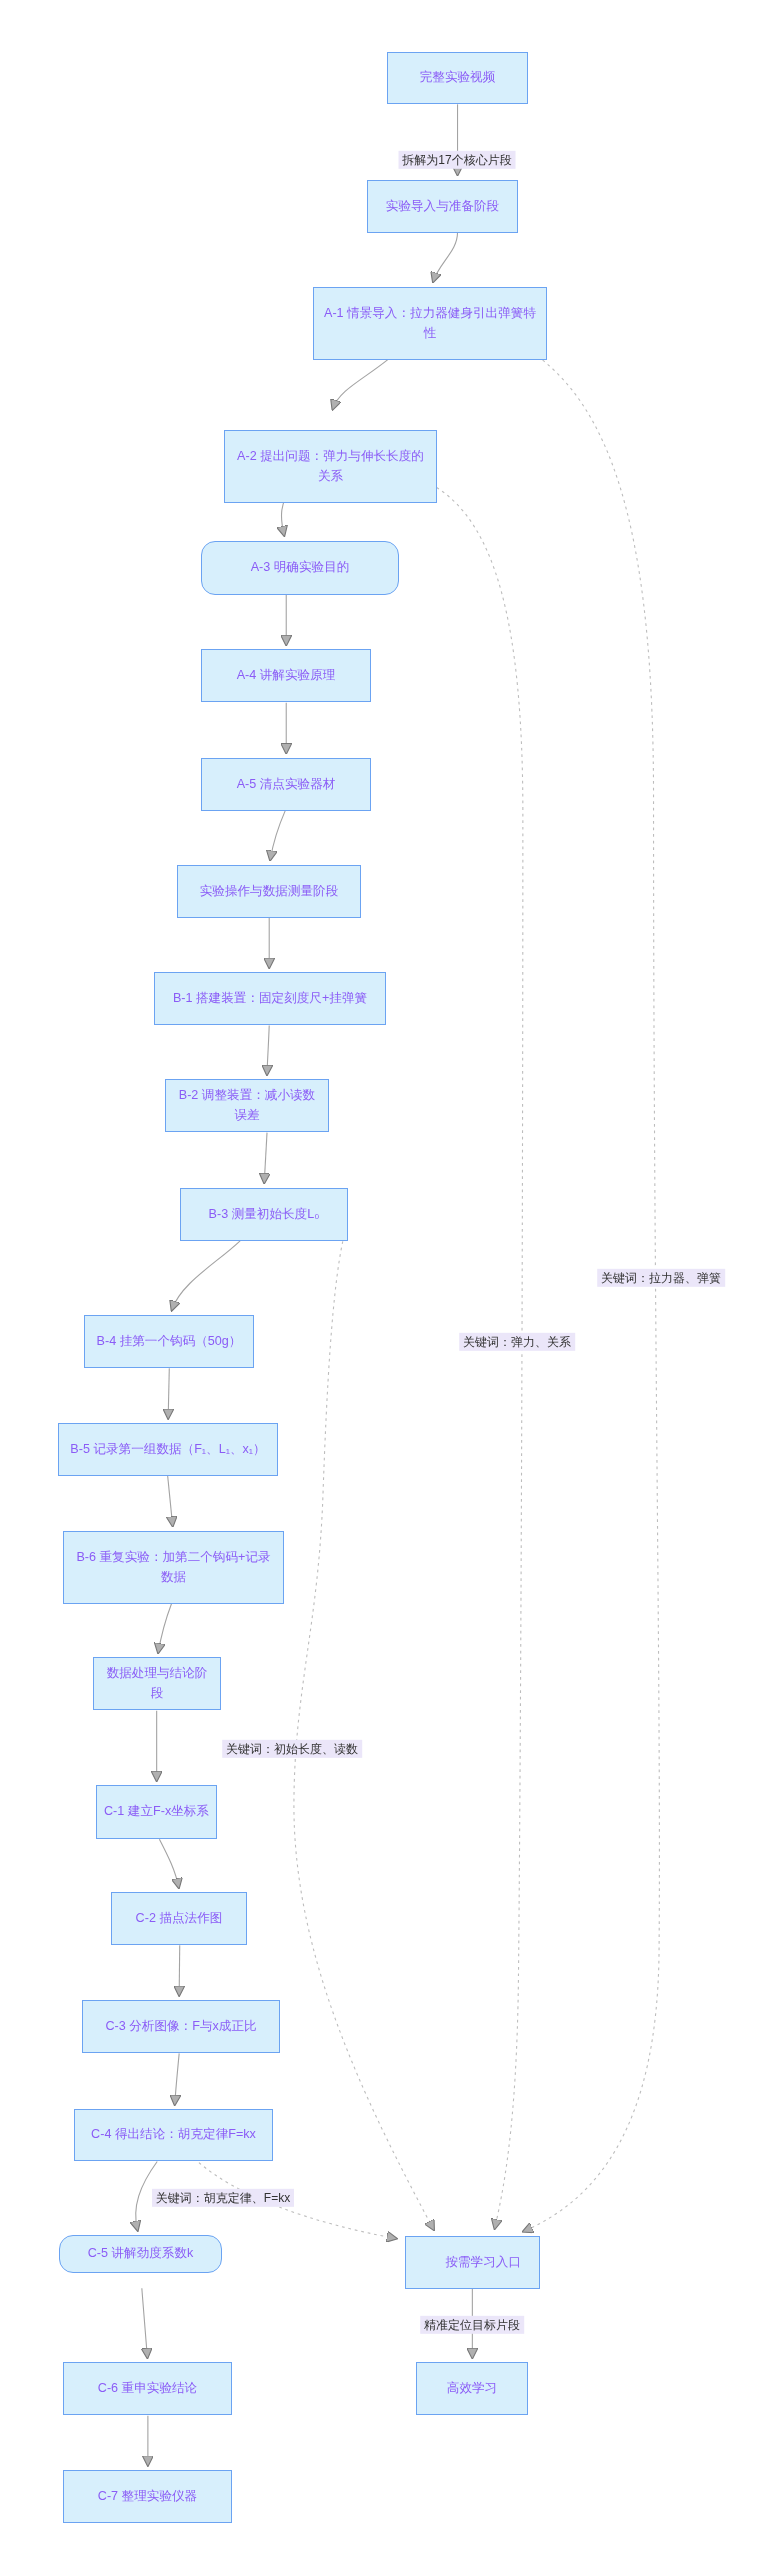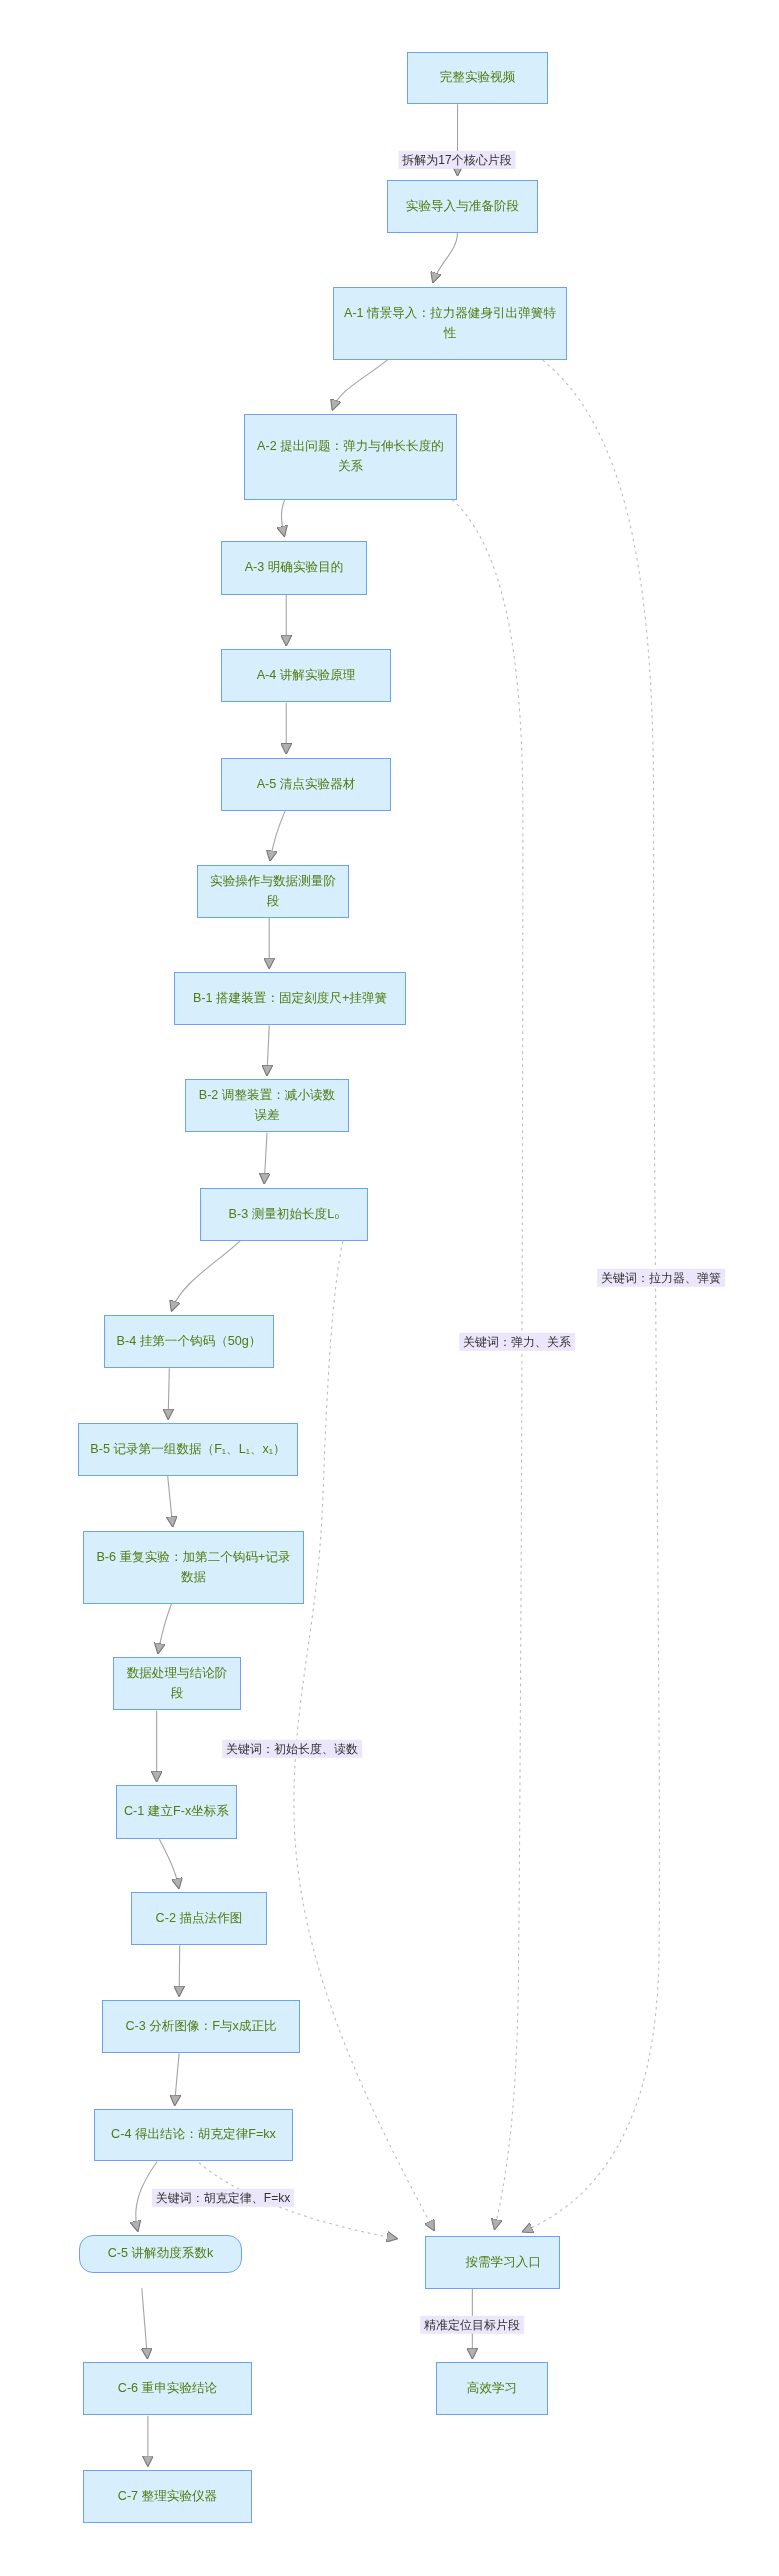--- a/index.html
+++ b/index.html
@@ -16,25 +16,24 @@
   .edge-dashed{fill:none;stroke:#bdbdbd;stroke-width:2px;stroke-dasharray:5 7;}
   .node{
     position:absolute;
     display:flex;
     align-items:center;
     justify-content:center;
     text-align:center;
     box-sizing:border-box;
     background:#d7effc;
     border:1.1px solid #6ba3f2;
-    color:#4d7c0f;
+    color:#8b5cf6;
     font-size:12.6px;
     line-height:1.55;
     padding:2.2px 6.6px;
-    margin-left:20px;
   }
   .edge-label{
     position:absolute;
     transform:translate(-50%,-50%);
     background:#ebe6f9;
     color:#333333;
     font-size:12px;
     line-height:1.35;
     padding:1.1px 3.8px;
     white-space:nowrap;
@@ -77,25 +76,25 @@
 
     <path class="edge-dashed" d="M988,656 C1130,770 1190,1020 1190,1450 C1190,2400 1204,3100 1200,3560 C1196,3870 1090,4005 954,4064" marker-end="url(#arrow)"></path>
     <path class="edge-dashed" d="M795,888 C900,955 952,1130 952,1480 C952,2300 948,3200 944,3600 C941,3880 915,3995 901,4058" marker-end="url(#arrow)"></path>
     <path class="edge-dashed" d="M624,2261 C605,2350 595,2520 588,2720 C580,2960 535,3080 535,3290 C535,3560 660,3820 789,4060" marker-end="url(#arrow)"></path>
     <path class="edge-dashed" d="M362,3939 C430,3998 560,4048 720,4077" marker-end="url(#arrow)"></path>
   </svg>
 
   <div class="node" style="left:387px;top:52px;width:141px;height:52px;">完整实验视频</div>
   <div class="node" style="left:367px;top:180px;width:151px;height:53px;">实验导入与准备阶段</div>
   <div class="node" style="left:313px;top:287px;width:234px;height:73px;">A-1 情景导入：拉力器健身引出弹簧特性</div>
-  <div class="node" style="left:224px;top:414px;width:213px;height:86px;">A-2 提出问题：弹力与伸长长度的关系</div>
-  <div class="node" style="left:201px;top:541px;width:146px;height:54px;">A-3 明确实验目的</div>
+  <div class="node" style="left:224px;top:430px;width:213px;height:73px;">A-2 提出问题：弹力与伸长长度的关系</div>
+  <div class="node" style="left:201px;top:541px;width:198px;height:54px;border-radius:14px;">A-3 明确实验目的</div>
   <div class="node" style="left:201px;top:649px;width:170px;height:53px;">A-4 讲解实验原理</div>
   <div class="node" style="left:201px;top:758px;width:170px;height:53px;">A-5 清点实验器材</div>
-  <div class="node" style="left:177px;top:865px;width:152px;height:53px;">实验操作与数据测量阶段</div>
+  <div class="node" style="left:177px;top:865px;width:184px;height:53px;">实验操作与数据测量阶段</div>
   <div class="node" style="left:154px;top:972px;width:232px;height:53px;">B-1 搭建装置：固定刻度尺+挂弹簧</div>
   <div class="node" style="left:165px;top:1079px;width:164px;height:53px;">B-2 调整装置：减小读数误差</div>
   <div class="node" style="left:180px;top:1188px;width:168px;height:53px;">B-3 测量初始长度L₀</div>
   <div class="node" style="left:84px;top:1315px;width:170px;height:53px;">B-4 挂第一个钩码（50g）</div>
   <div class="node" style="left:58px;top:1423px;width:220px;height:53px;">B-5 记录第一组数据（F₁、L₁、x₁）</div>
   <div class="node" style="left:63px;top:1531px;width:221px;height:73px;">B-6 重复实验：加第二个钩码+记录数据</div>
   <div class="node" style="left:93px;top:1657px;width:128px;height:53px;">数据处理与结论阶段</div>
   <div class="node" style="left:96px;top:1785px;width:121px;height:54px;">C-1 建立F-x坐标系</div>
   <div class="node" style="left:111px;top:1892px;width:136px;height:53px;">C-2 描点法作图</div>
   <div class="node" style="left:82px;top:2000px;width:198px;height:53px;">C-3 分析图像：F与x成正比</div>

